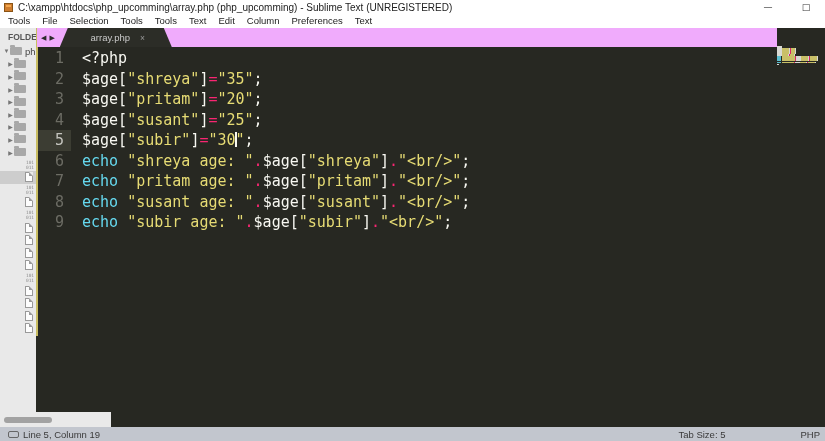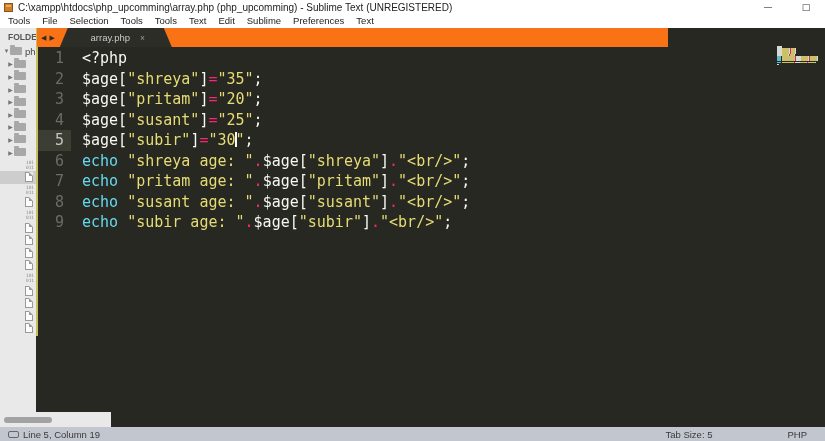--- a/index.html
+++ b/index.html
@@ -50,21 +50,21 @@
   .tree-label { font-size:9.5px; color:#444; }
   .indent-file { padding-left:25px; }
   .indent-folder { padding-left:7px; }
   .indent-root { padding-left:3px; }
 
   
   .side-divider { position:absolute; left:36px; top:0; width:2px; height:308px; background:#c9bd62; }
 
   
   .editorpane { position:absolute; left:38px; top:0; width:787px; height:399px; background:#272822; }
-  .tabbar { position:absolute; left:-1px; top:0; width:631px; height:19px; background:#f97316;
+  .tabbar { position:absolute; left:-1px; top:0; width:740px; height:19px; background:#f0abfc;
             display:flex; align-items:stretch; }
   .tab-nav { display:flex; align-items:center; gap:3px; padding:0 5px 0 4px; }
   .tab-nav span { font-size:7px; color:#2c2c2c; }
   .tab { position:relative; margin-top:0; width:112px; background:#2c2d27;
          clip-path:polygon(8px 0, calc(100% - 8px) 0, 100% 100%, 0 100%);
          display:flex; align-items:center; justify-content:center; gap:10px; }
   .tab-label { font-size:9.5px; color:#c9c9c9; padding-left:6px; }
   .tab-close { font-size:8.5px; color:#9a9a9a; padding-right:2px; }
 
   
@@ -90,21 +90,21 @@
   .strip-thumb { position:absolute; left:4px; top:5px; width:48px; height:6px; background:#a2a2a2;
                  border-radius:3px; }
 
   
   .statusbar { position:absolute; left:0; top:427px; width:825px; height:14px;
                background:#c2c6ce; display:flex; align-items:center; font-size:9.5px; color:#3a3a3a; }
   .sb-rect-icon { width:11px; height:7px; border:1px solid #666; border-radius:2px;
                   margin:0 4px 0 8px; flex:0 0 auto; }
   .sb-right { margin-left:auto; display:flex; }
   .sb-tabsize { margin-right:75px; }
-  .sb-syntax { margin-right:18px; }
+  .sb-syntax { margin-right:5px; }
 </style>
 </head>
 <body>
 
 <div class="window">
 
   <div class="titlebar">
     <span class="app-icon"></span>
     <span class="title-text">C:\xampp\htdocs\php_upcomming\array.php (php_upcomming) - Sublime Text (UNREGISTERED)</span>
     <div class="win-controls">
@@ -114,21 +114,21 @@
   </div>
 
   <div class="menubar" id="menubar">
       <span class="menu-item">Tools</span>
       <span class="menu-item">File</span>
       <span class="menu-item">Selection</span>
       <span class="menu-item">Tools</span>
       <span class="menu-item">Tools</span>
       <span class="menu-item">Text</span>
       <span class="menu-item">Edit</span>
-      <span class="menu-item">Sublime</span>
+      <span class="menu-item">Column</span>
       <span class="menu-item">Preferences</span>
       <span class="menu-item">Text</span>
     </div>
 
   <div class="main">
 
     <div class="sidebar">
       <div class="sb-header">FOLDERS</div>
       <div id="tree">
           <div class="tree-row indent-root">

